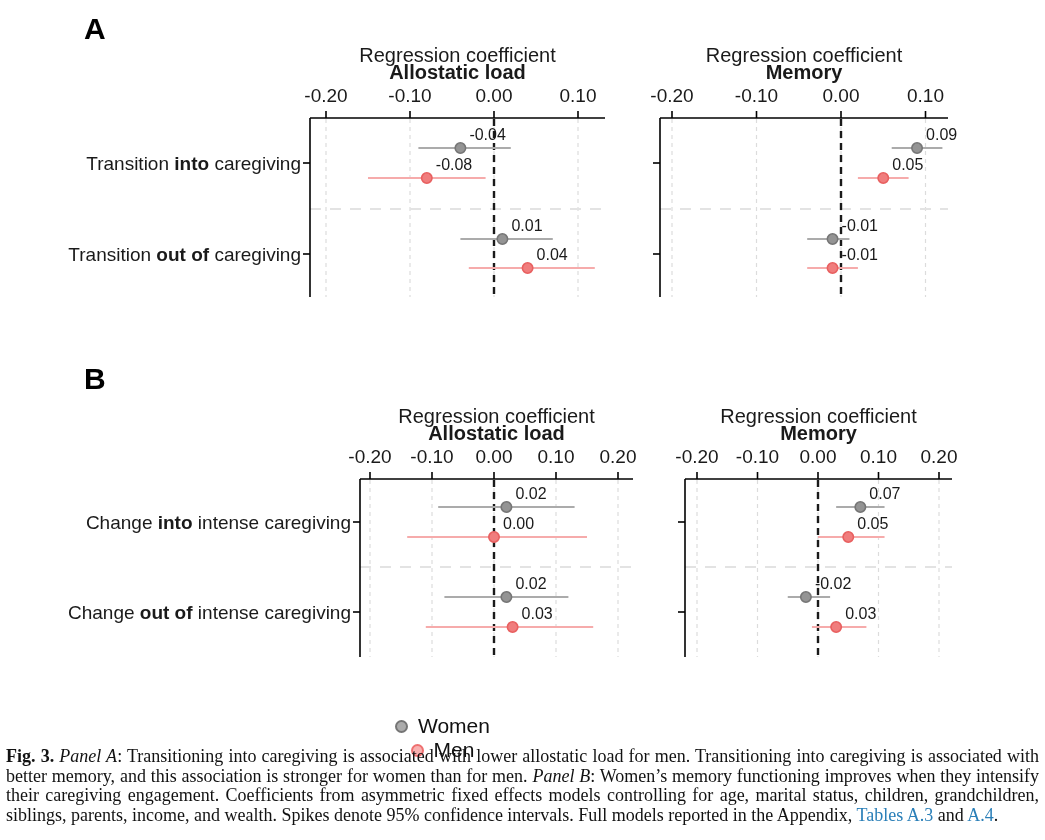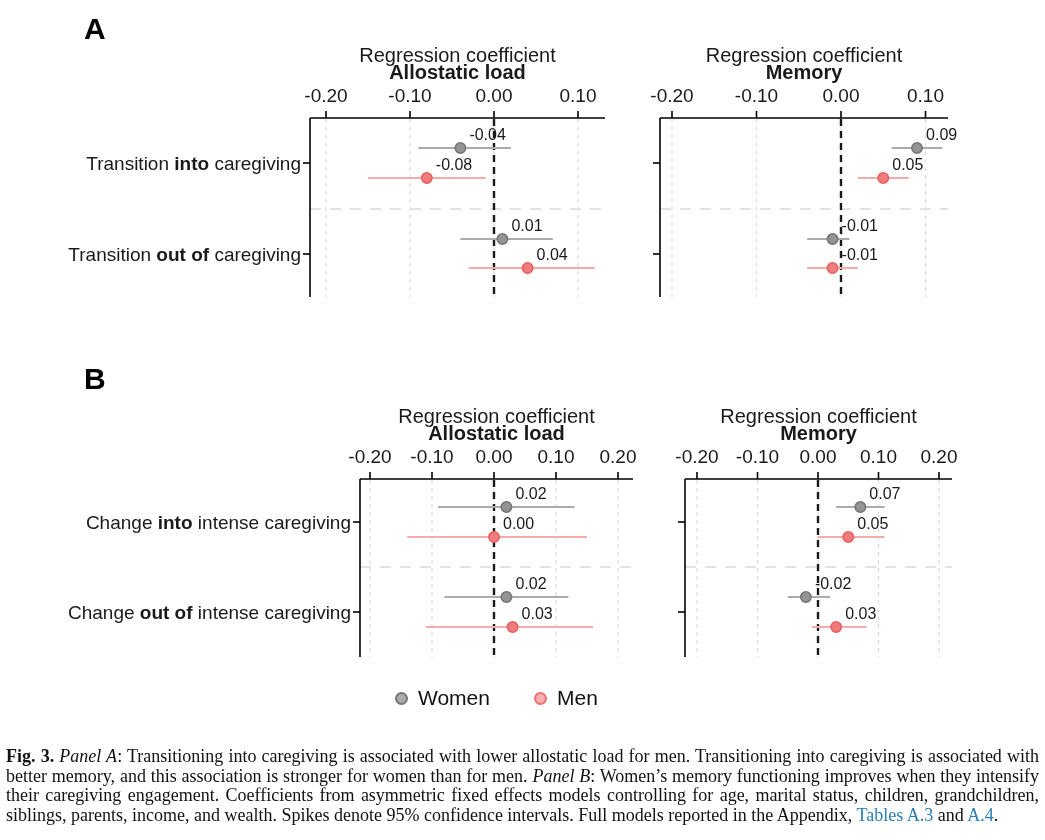--- a/index.html
+++ b/index.html
@@ -7,21 +7,21 @@
          font-family:"Liberation Sans",sans-serif;}
   #plot-svg{position:absolute;left:0;top:0;}
   #plot-svg text{font-family:"Liberation Sans",sans-serif;fill:#1a1a1a;}
   #plot-svg .axis-title{font-size:20px;}
   #plot-svg .axis-outcome{font-size:20px;font-weight:bold;}
   #plot-svg .tick-label{font-size:19px;}
   #plot-svg .row-label{font-size:19px;}
   #plot-svg .row-label .emph{font-weight:bold;}
   #plot-svg .value-label{font-size:16px;}
   .panel-letter{position:absolute;left:84px;font-size:30px;font-weight:bold;color:#000;}
-  .legend{position:absolute;left:395px;top:686px;display:flex;align-items:center;column-gap:44px;}
+  .legend{position:absolute;left:395px;top:714px;display:flex;align-items:center;column-gap:44px;flex-direction:column;}
   .legend-item{display:flex;align-items:center;column-gap:10px;font-size:21px;color:#111;}
   .legend-dot{width:13px;height:13px;border-radius:50%;box-sizing:border-box;border:2.5px solid #000;}
   .caption{position:absolute;left:6px;top:747px;width:1033px;margin:0;
            font-family:"Liberation Serif",serif;font-size:18px;line-height:19.5px;
            color:#121212;text-align:justify;}
   .caption .b{font-weight:bold;}
   .caption .i{font-style:italic;}
   .caption a{text-decoration:none;}
 </style>
 </head>

